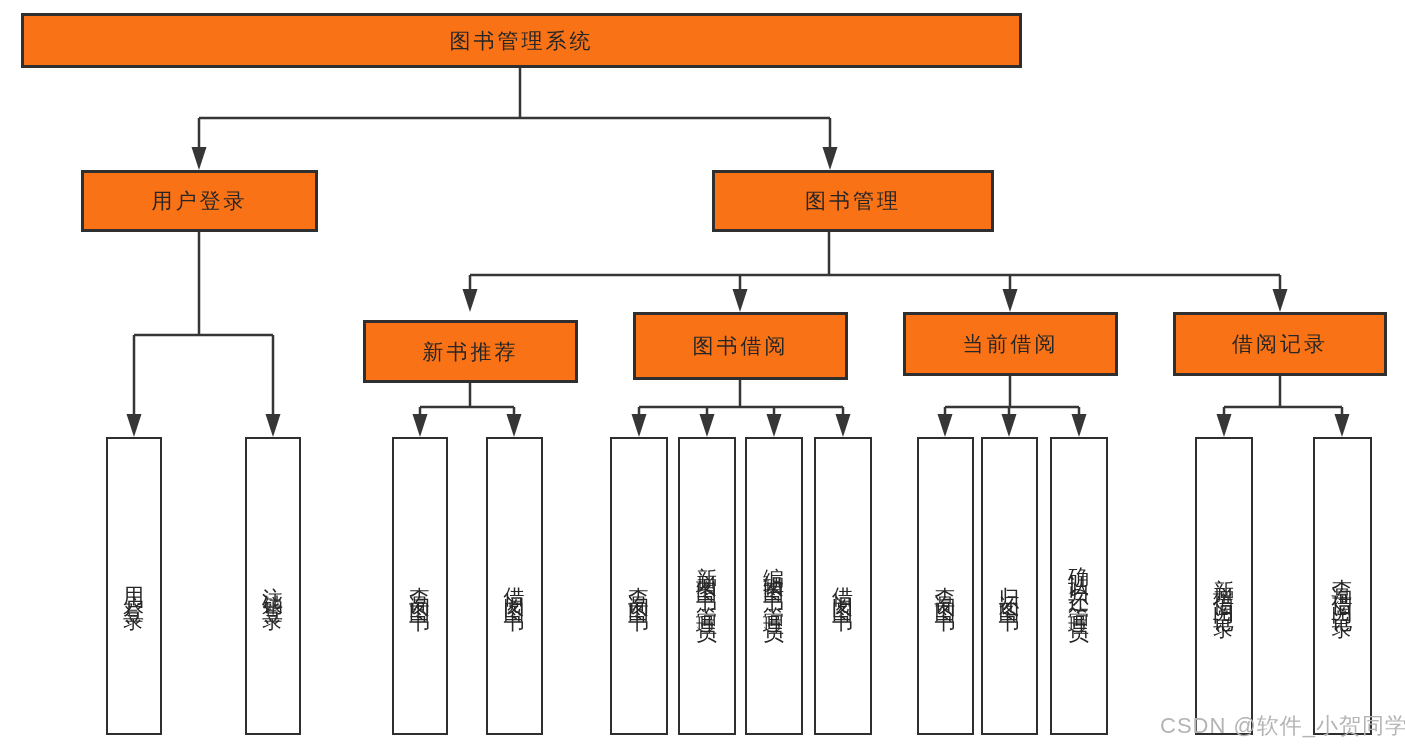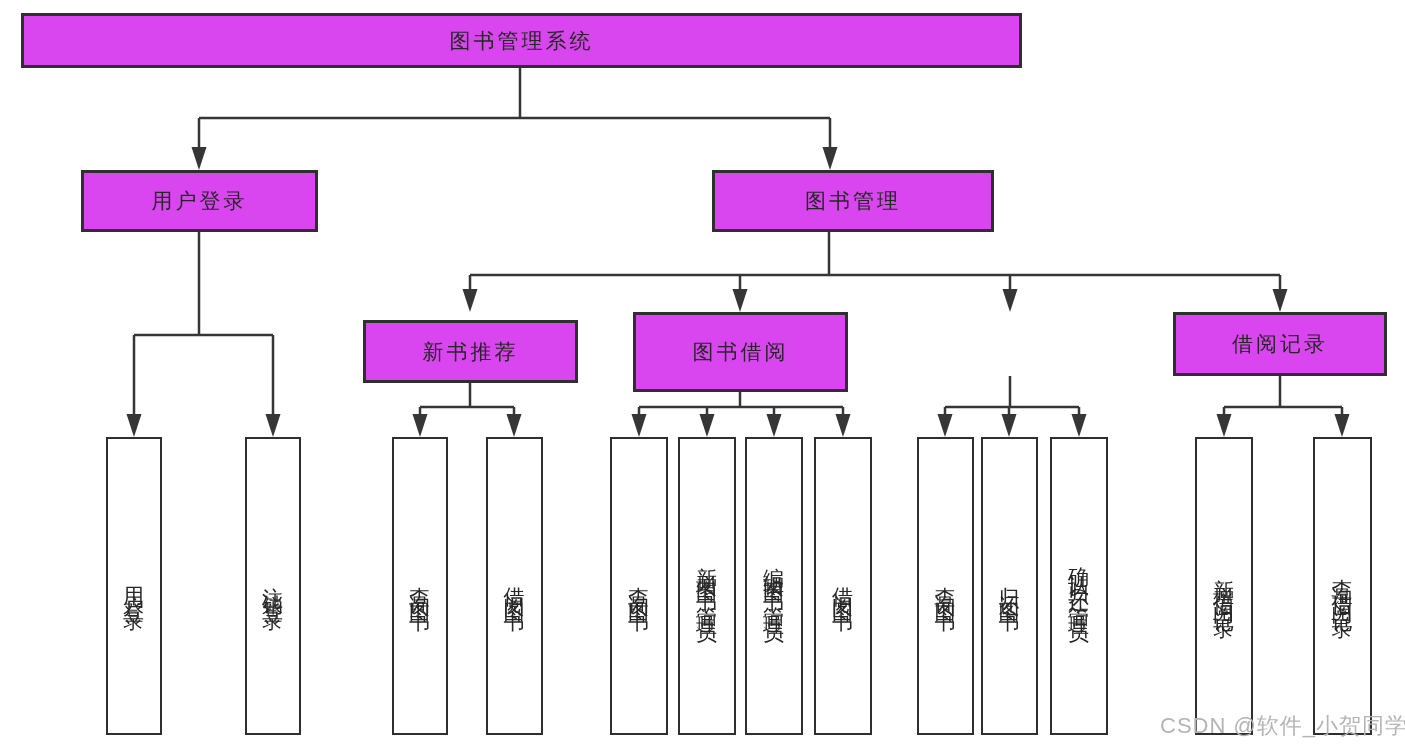--- a/index.html
+++ b/index.html
@@ -8,21 +8,21 @@
     width:1405px;height:747px;
     background:#ffffff;
     font-family:"Liberation Sans","DejaVu Sans",sans-serif;
     overflow:hidden;
   }
   #connectors{position:absolute;left:0;top:0;width:1405px;height:747px;}
   .hbox{
     position:absolute;
     box-sizing:border-box;
     border:3px solid #2f2f2f;
-    background:#d946ef;
+    background:#f97316;
     display:flex;align-items:center;justify-content:center;
     font-size:21px;letter-spacing:3px;color:#262626;
     white-space:nowrap;
   }
   .vbox{
     position:absolute;
     top:437px;height:298px;
     box-sizing:border-box;
     border:2.5px solid #2f2f2f;
     background:#ffffff;
@@ -92,22 +92,25 @@
   <div class="hbox" style="left:81px;top:170px;width:237px;height:62px">
     <span>用户登录</span>
   </div>
   <div class="hbox" style="left:712px;top:170px;width:282px;height:62px">
     <span>图书管理</span>
   </div>
 
   <div class="hbox" style="left:363px;top:320px;width:215px;height:63px">
     <span>新书推荐</span>
   </div>
-  <div class="hbox" style="left:633px;top:312px;width:215px;height:80px">
+  <div class="hbox" style="left:633px;top:312px;width:215px;height:68px">
     <span>图书借阅</span>
+  </div>
+  <div class="hbox" style="left:903px;top:312px;width:215px;height:64px">
+    <span>当前借阅</span>
   </div>
   <div class="hbox" style="left:1173px;top:312px;width:214px;height:64px">
     <span>借阅记录</span>
   </div>
 
   <div class="vbox" style="left:106px;width:56px">
     <span class="vtext">用户登录</span>
   </div>
   <div class="vbox" style="left:245px;width:56px">
     <span class="vtext">注销登录</span>

